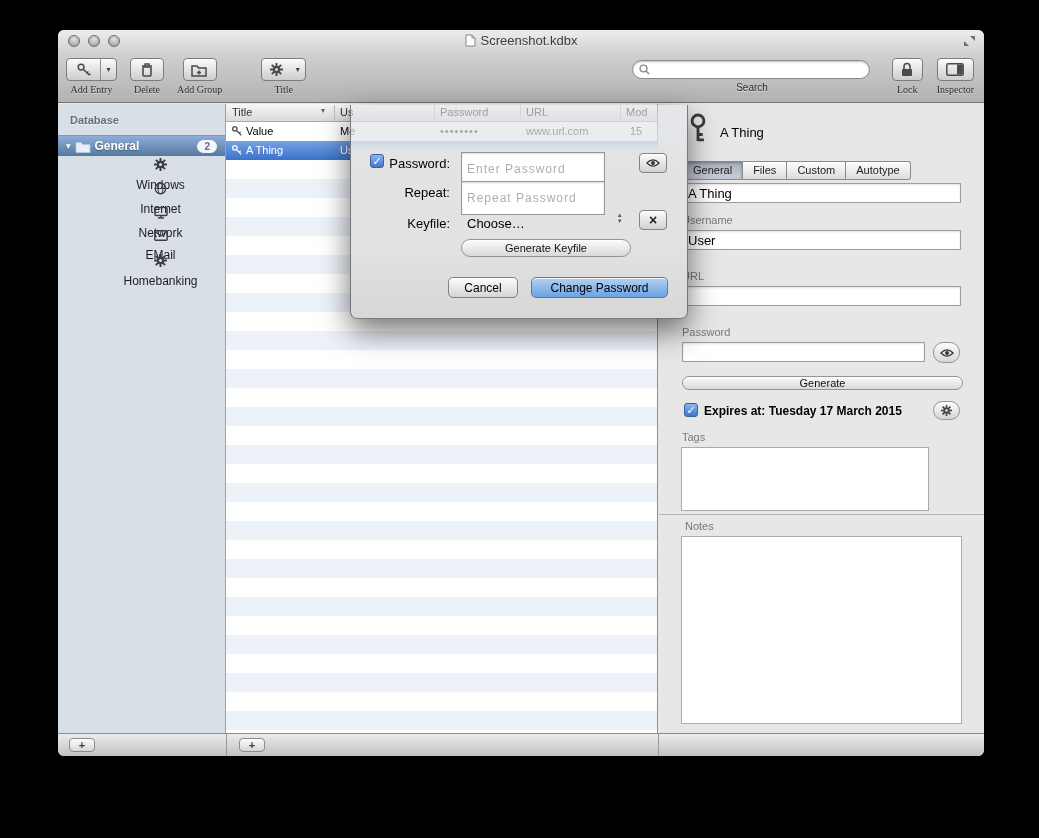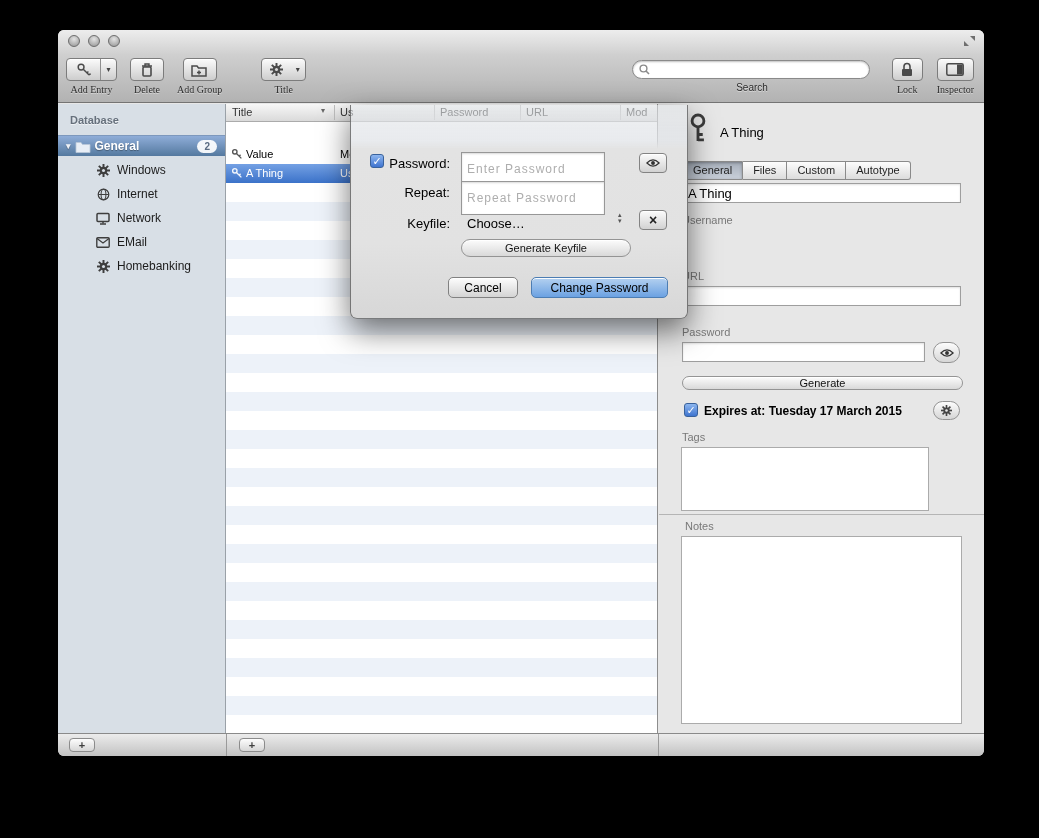--- a/index.html
+++ b/index.html
@@ -40,30 +40,30 @@
 
   .sidebar { position:absolute; left:0; top:0; width:168px; height:100%; background:#d8dfe6; border-right:1px solid #9aa1a8; }
   .sb-header { font-size:11px; font-weight:bold; color:#66707c; padding:10px 0 0 12px; text-shadow:0 1px 0 rgba(255,255,255,0.6); }
   .sb-group { margin-top:9px; height:21px; display:flex; align-items:center; gap:4px; padding:0 8px 0 8px;
               background:linear-gradient(#8fadd8,#54799f); border-top:1px solid #7d98bd; color:#fff; font-size:12px; font-weight:bold;
               text-shadow:0 1px 1px rgba(0,0,0,0.35); }
   .sb-group .disclosure { font-size:9px; color:#eef2f8; }
   .sb-badge { margin-left:auto; background:rgba(255,255,255,0.92); color:#5a6b82; border-radius:9px; font-size:10px;
               font-weight:bold; padding:1px 7px; text-shadow:none; }
   .sb-items { margin-top:2px; }
-  .sb-item { height:24px; display:flex; align-items:center; gap:7px; padding-left:38px; font-size:12px; color:#1c1c1c; }
+  .sb-item { height:24px; display:flex; align-items:center; gap:7px; padding-left:38px; font-size:12px; color:#1c1c1c;flex-direction:column; }
   .sb-icon { width:14px; height:14px; display:inline-flex; align-items:center; justify-content:center; }
 
   .entry-list { position:absolute; left:168px; top:0; width:432px; height:100%; background:#fff; border-right:1px solid #8d8d8d; }
   .list-header { position:absolute; top:0; left:0; right:0; height:18px; background:linear-gradient(#f7f7f7,#dadada);
                  border-bottom:1px solid #ababab; font-size:11px; color:#333; }
   .list-header span { position:absolute; top:2px; }
   .hsep { position:absolute; top:1px; bottom:1px; width:1px; background:#bdbdbd; }
   .list-body { position:absolute; top:18px; left:0; right:0; bottom:0;
-               background:repeating-linear-gradient(to bottom, #ffffff 0 19px, #edf2f9 19px 38px);margin-top:23px; }
+               background:repeating-linear-gradient(to bottom, #ffffff 0 19px, #edf2f9 19px 38px); }
   .lrow { position:absolute; left:0; right:0; height:19px; font-size:11px; color:#000; }
   .lrow span { position:absolute; top:3px; }
   .lrow.selected { background:linear-gradient(#74a1e4,#3b72c9); color:#fff; }
   .col-title{left:20px;} .col-user{left:114px;} .col-pass{left:214px; letter-spacing:1px;} .col-url{left:300px;} .col-mod{left:404px;}
   .row-key { position:absolute; left:5px; top:3px; }
 
   .inspector { position:absolute; left:601px; top:0; width:325px; height:100%; background:#e7e7e7; }
   .insp-abs { position:absolute; }
   .insp-label { font-size:11px; color:#787878; }
   .insp-field { height:20px; border:1px solid #9e9e9e; background:#fff; font-size:13px; padding:0 5px; outline:none;
@@ -117,20 +117,29 @@
 </head>
 <body>
 
 <div class="window">
 
   <div class="chrome">
     <div class="titlebar">
       <div class="traffic t-close"></div>
       <div class="traffic t-min"></div>
       <div class="traffic t-zoom"></div>
+      <div class="title-wrap">
+        <span>
+          <svg width="11" height="13" viewBox="0 0 11 13">
+              <path d="M1 1 h6 l3 3 v8 h-9 z" fill="#fdfdfd" stroke="#8a8a8a"></path>
+              <path d="M7 1 v3 h3" fill="none" stroke="#8a8a8a"></path>
+            </svg>
+        </span>
+        <span>Screenshot.kdbx</span>
+      </div>
       <div class="fs-icon">
         <svg width="13" height="12" viewBox="0 0 13 12">
             <path d="M7 1 h5 v5 z" fill="#6e6e6e"></path>
             <path d="M6 11 h-5 v-5 z" fill="#6e6e6e"></path>
           </svg>
       </div>
     </div>
 
     <div class="toolbar">
       <div class="tools-left">
@@ -370,20 +379,21 @@
       <div class="insp-abs tabs" style="left:23px; top:57px;">
         <div class="tab selected">General</div>
         <div class="tab">Files</div>
         <div class="tab">Custom</div>
         <div class="tab">Autotype</div>
       </div>
 
       <input class="insp-field insp-abs" style="left: 23px; top: 79px;" value="A Thing">
 
       <div class="insp-abs insp-label" style="left:23px; top:110px;">Username</div>
+      <input class="insp-field insp-abs" style="left: 23px; top: 126px;" value="User">
 
       <div class="insp-abs insp-label" style="left:23px; top:166px;">URL</div>
       <input class="insp-field insp-abs" style="left: 23px; top: 182px;" value="">
 
       <div class="insp-abs insp-label" style="left:23px; top:222px;">Password</div>
       <input type="password" class="insp-field insp-abs" style="left: 23px; top: 238px; width: 243px;" value="">
       <div class="round-btn insp-abs" style="left:274px; top:238px; width:27px; height:21px;">
         <span>
           <svg width="14" height="10" viewBox="0 0 16 11">
               <path d="M1 5.5 Q8 -1.5 15 5.5 Q8 12.5 1 5.5 Z" fill="none" stroke="#333" stroke-width="1.3"></path>

